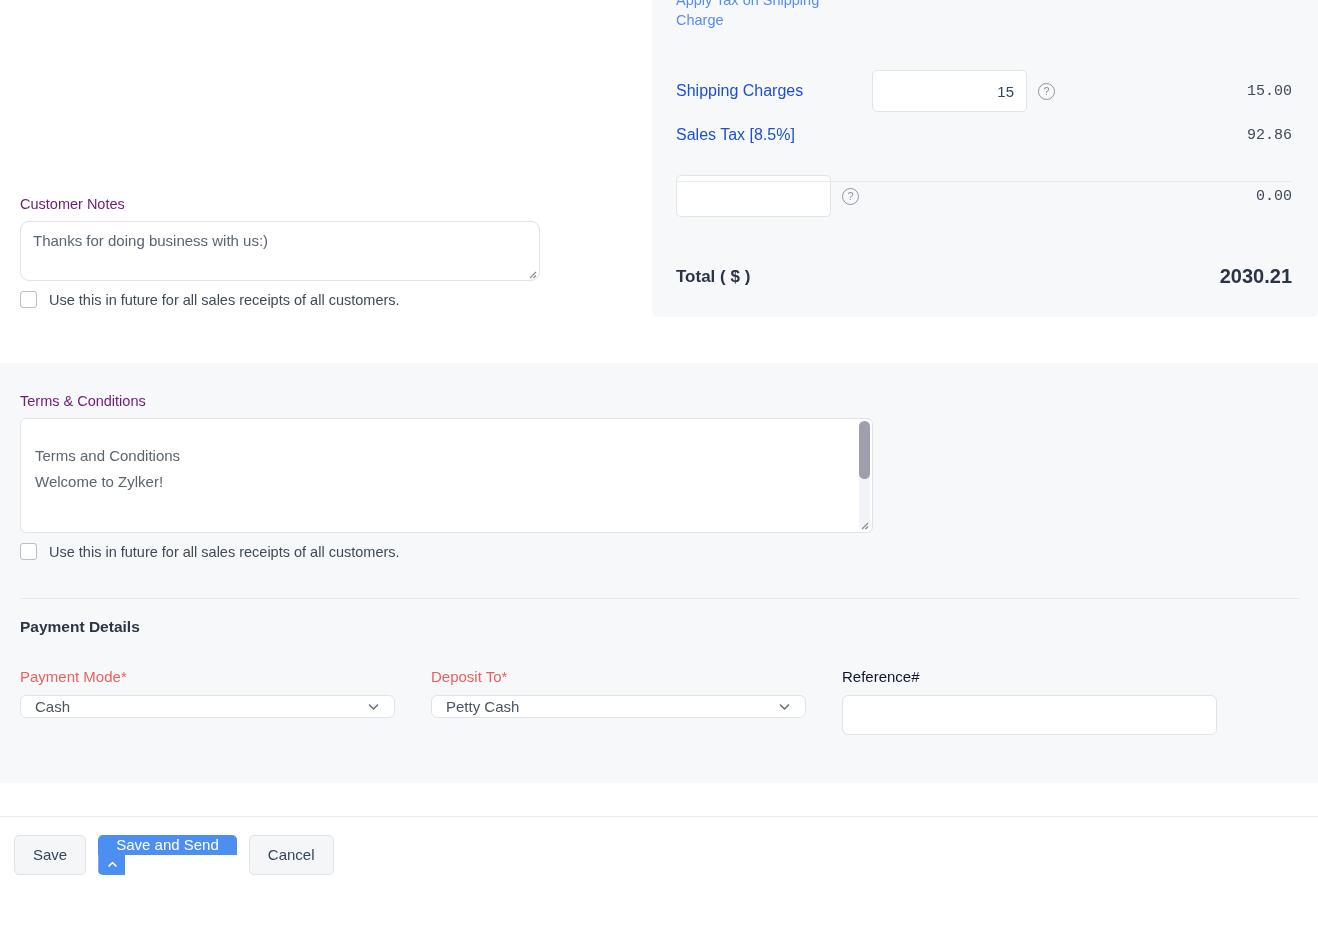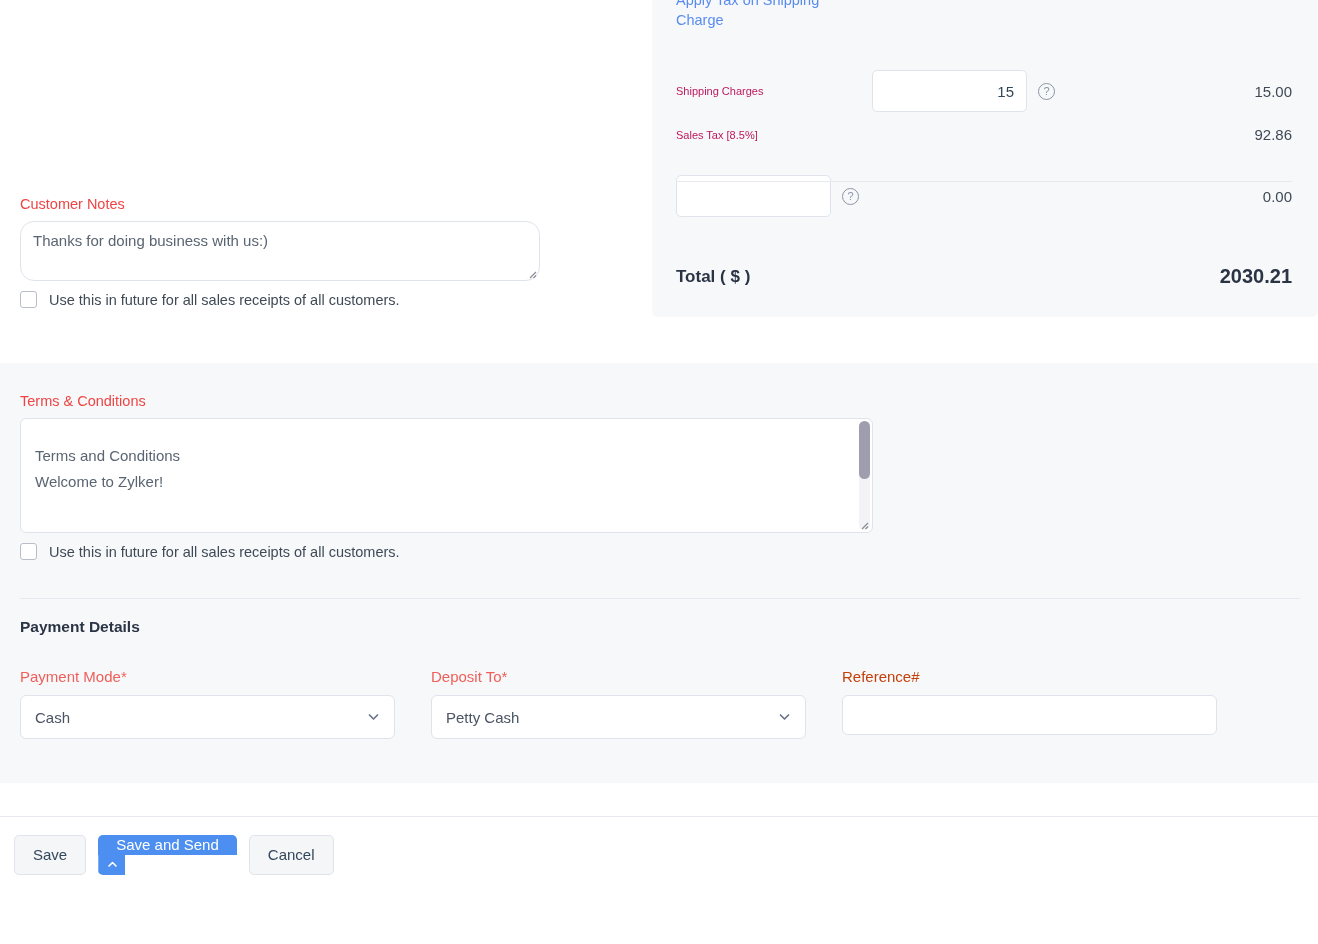--- a/index.html
+++ b/index.html
@@ -27,22 +27,22 @@
     padding: 0 26px 0 24px;
   }
   .sum-row {
     position: absolute;
     left: 24px;
     right: 26px;
     display: flex;
     align-items: center;
   }
   .sum-label {
-    font-size: 11px;
-    color: #be185d;
+    font-size: 16px;
+    color: #1d4ed8;
     white-space: nowrap;
   }
   .sum-link {
     position: absolute;
     left: 24px;
     top: 50px;
     width: 170px;
     font-size: 14.5px;
     color: #5a8cf0;
     line-height: 20px;
@@ -85,20 +85,21 @@
     color: #8b95a4;
     line-height: 1;
     cursor: pointer;
     flex: none;
   }
   .sum-amount {
     font-size: 15px;
     color: #3f4a56;
     text-align: right;
     white-space: nowrap;
+    font-family: Liberation Mono, monospace;
   }
   .sum-divider {
     position: absolute;
     left: 24px;
     right: 26px;
     top: 241px;
     height: 1px;
     background: #e6e9ef;
   }
   .total-label {
@@ -114,29 +115,29 @@
 
   
   .notes-block {
     position: absolute;
     left: 20px;
     top: 196px;
     width: 530px;
   }
   .field-label {
     font-size: 14.5px;
-    color: #ef4444;
+    color: #701a75;
     margin-bottom: 9px;
     display: block;
   }
   .notes-area {
     width: 520px;
     height: 60px;
     border: 1px solid #dfe3eb;
-    border-radius: 14px;
+    border-radius: 9px;
     background: #fff;
     padding: 10px 12px;
     font-family: "Liberation Sans", sans-serif;
     font-size: 15px;
     color: #5a6572;
     resize: none;
     outline: none;
     display: block;
   }
   .resize-grip {
@@ -245,27 +246,27 @@
   }
   .pay-col { position: absolute; top: 0; }
   .req-label {
     font-size: 15px;
     color: #ee5f5b;
     margin-bottom: 10px;
     display: block;
   }
   .plain-label {
     font-size: 15px;
-    color: #c2410c;
+    color: #0f172a;
     margin-bottom: 10px;
     display: block;
   }
   .select-box {
     position: relative;
-    height: 44px;
+    height: 23px;
     border: 1px solid #dfe3eb;
     border-radius: 6px;
     background: #fff;
     display: flex;
     align-items: center;
     padding: 0 14px;
     font-size: 15px;
     color: #4a5464;
     cursor: pointer;
   }

